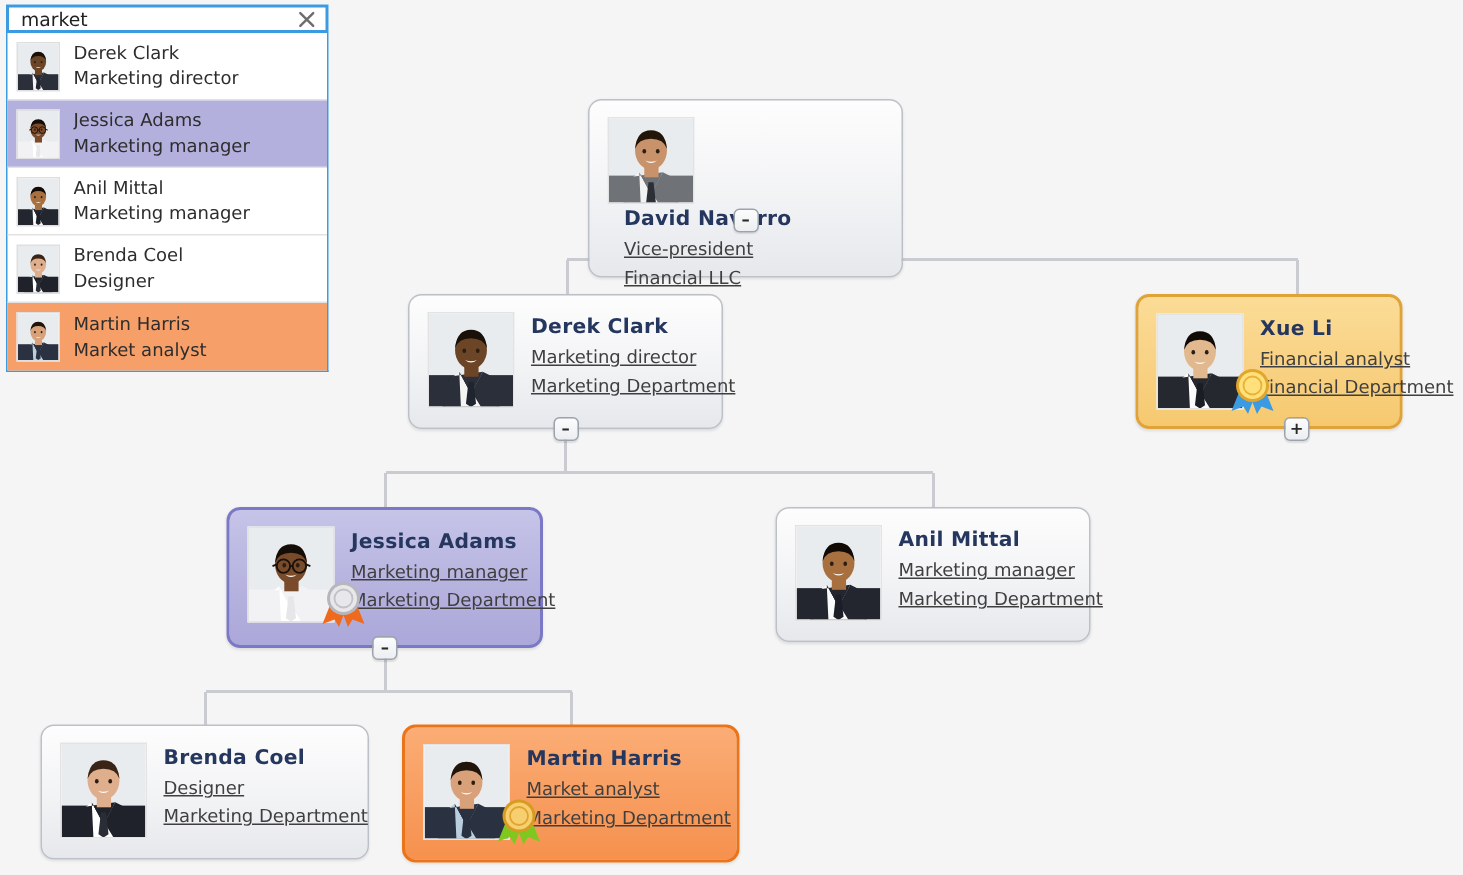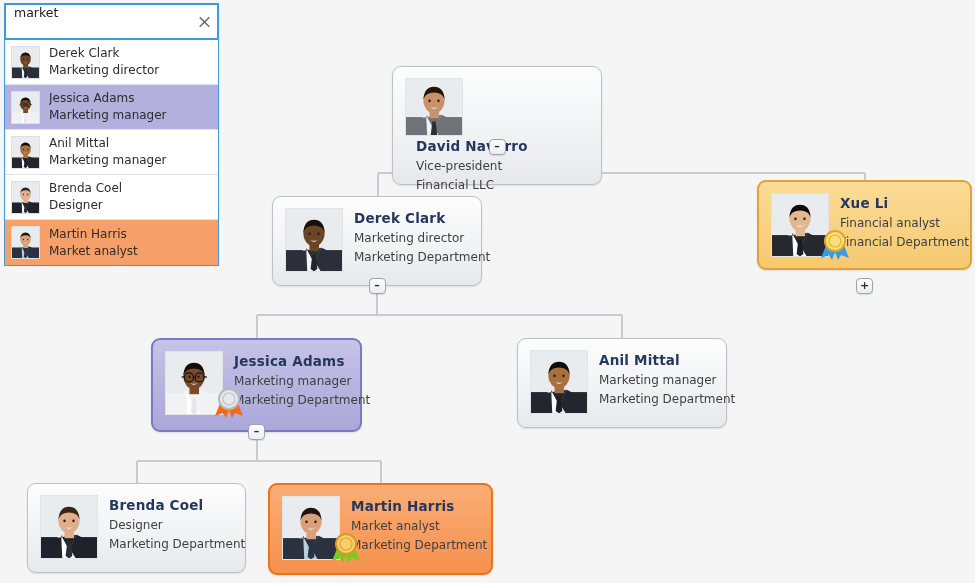--- a/index.html
+++ b/index.html
@@ -76,20 +76,21 @@
     font-weight: bold;
     font-size: 13.5px;
     color: #25375e;
     letter-spacing: 0.2px;
     white-space: nowrap;
   }
   .node-title, .node-dept {
     font-size: 12px;
     color: #3f3f3f;
     white-space: nowrap;
+    text-decoration: underline;
   }
 
   
   .badge {
     position: absolute;
     width: 34px;
     height: 34px;
     left: -22px;
     top: 34px;
     pointer-events: none;
@@ -123,25 +124,25 @@
     position: absolute;
     left: 4px;
     top: 3px;
     width: 215px;
     z-index: 20;
   }
   #search-box {
     position: relative;
     box-sizing: border-box;
     width: 215px;
-    height: 37px;
+    height: 19px;
     border: 2px solid #3c9ae0;
     background: #ffffff;
     display: flex;
-    align-items: flex-start;
+    align-items: flex-end;
     padding: 0 24px 0 8px;
   }
   #search-input {
     border: 0;
     outline: 0;
     width: 100%;
     font-family: "DejaVu Sans", "Liberation Sans", sans-serif;
     font-size: 12.5px;
     color: #222;
     background: transparent;
@@ -275,21 +276,21 @@
      <div class="node-text">
        <div class="node-name">Derek Clark</div>
        <div class="node-title">Marketing director</div>
        <div class="node-dept">Marketing Department</div>
 
      </div>
       </div>
       <div class="toggle" style="left: 368.5px; top: 278px;">
         <span>–</span>
       </div>
-      <div class="node gold" style="left: 757px; top: 180px; width: 215px; height: 90px;">
+      <div class="node gold" style="left: 757px; top: 196px; width: 178px; height: 90px;">
         <div class="node-photo">
           <svg viewBox="0 0 100 112" preserveAspectRatio="xMidYMid slice">
     <rect width="100" height="112" fill="#e9ecef"></rect>
     <rect y="74" width="100" height="38" fill="#25282f"></rect>
     <path d="M36 70 L50 96 L64 70 L74 78 L80 112 L20 112 L26 78 Z" fill="#fbfbfb"></path>
     <path d="M36 70 L50 96 L64 70 L76 76 L84 112 L62 112 Z" fill="#25282f"></path>
     <path d="M36 70 L50 96 L64 70 L24 76 L16 112 L38 112 Z" fill="#25282f"></path>
     <path d="M47 82 L53 82 L56 108 L50 112 L44 108 Z" fill="#1a1d24"></path>
     <rect x="42" y="58" width="17" height="18" fill="#e2b98e"></rect>
     <ellipse cx="50" cy="44" rx="19" ry="23" fill="#e2b98e"></ellipse>

